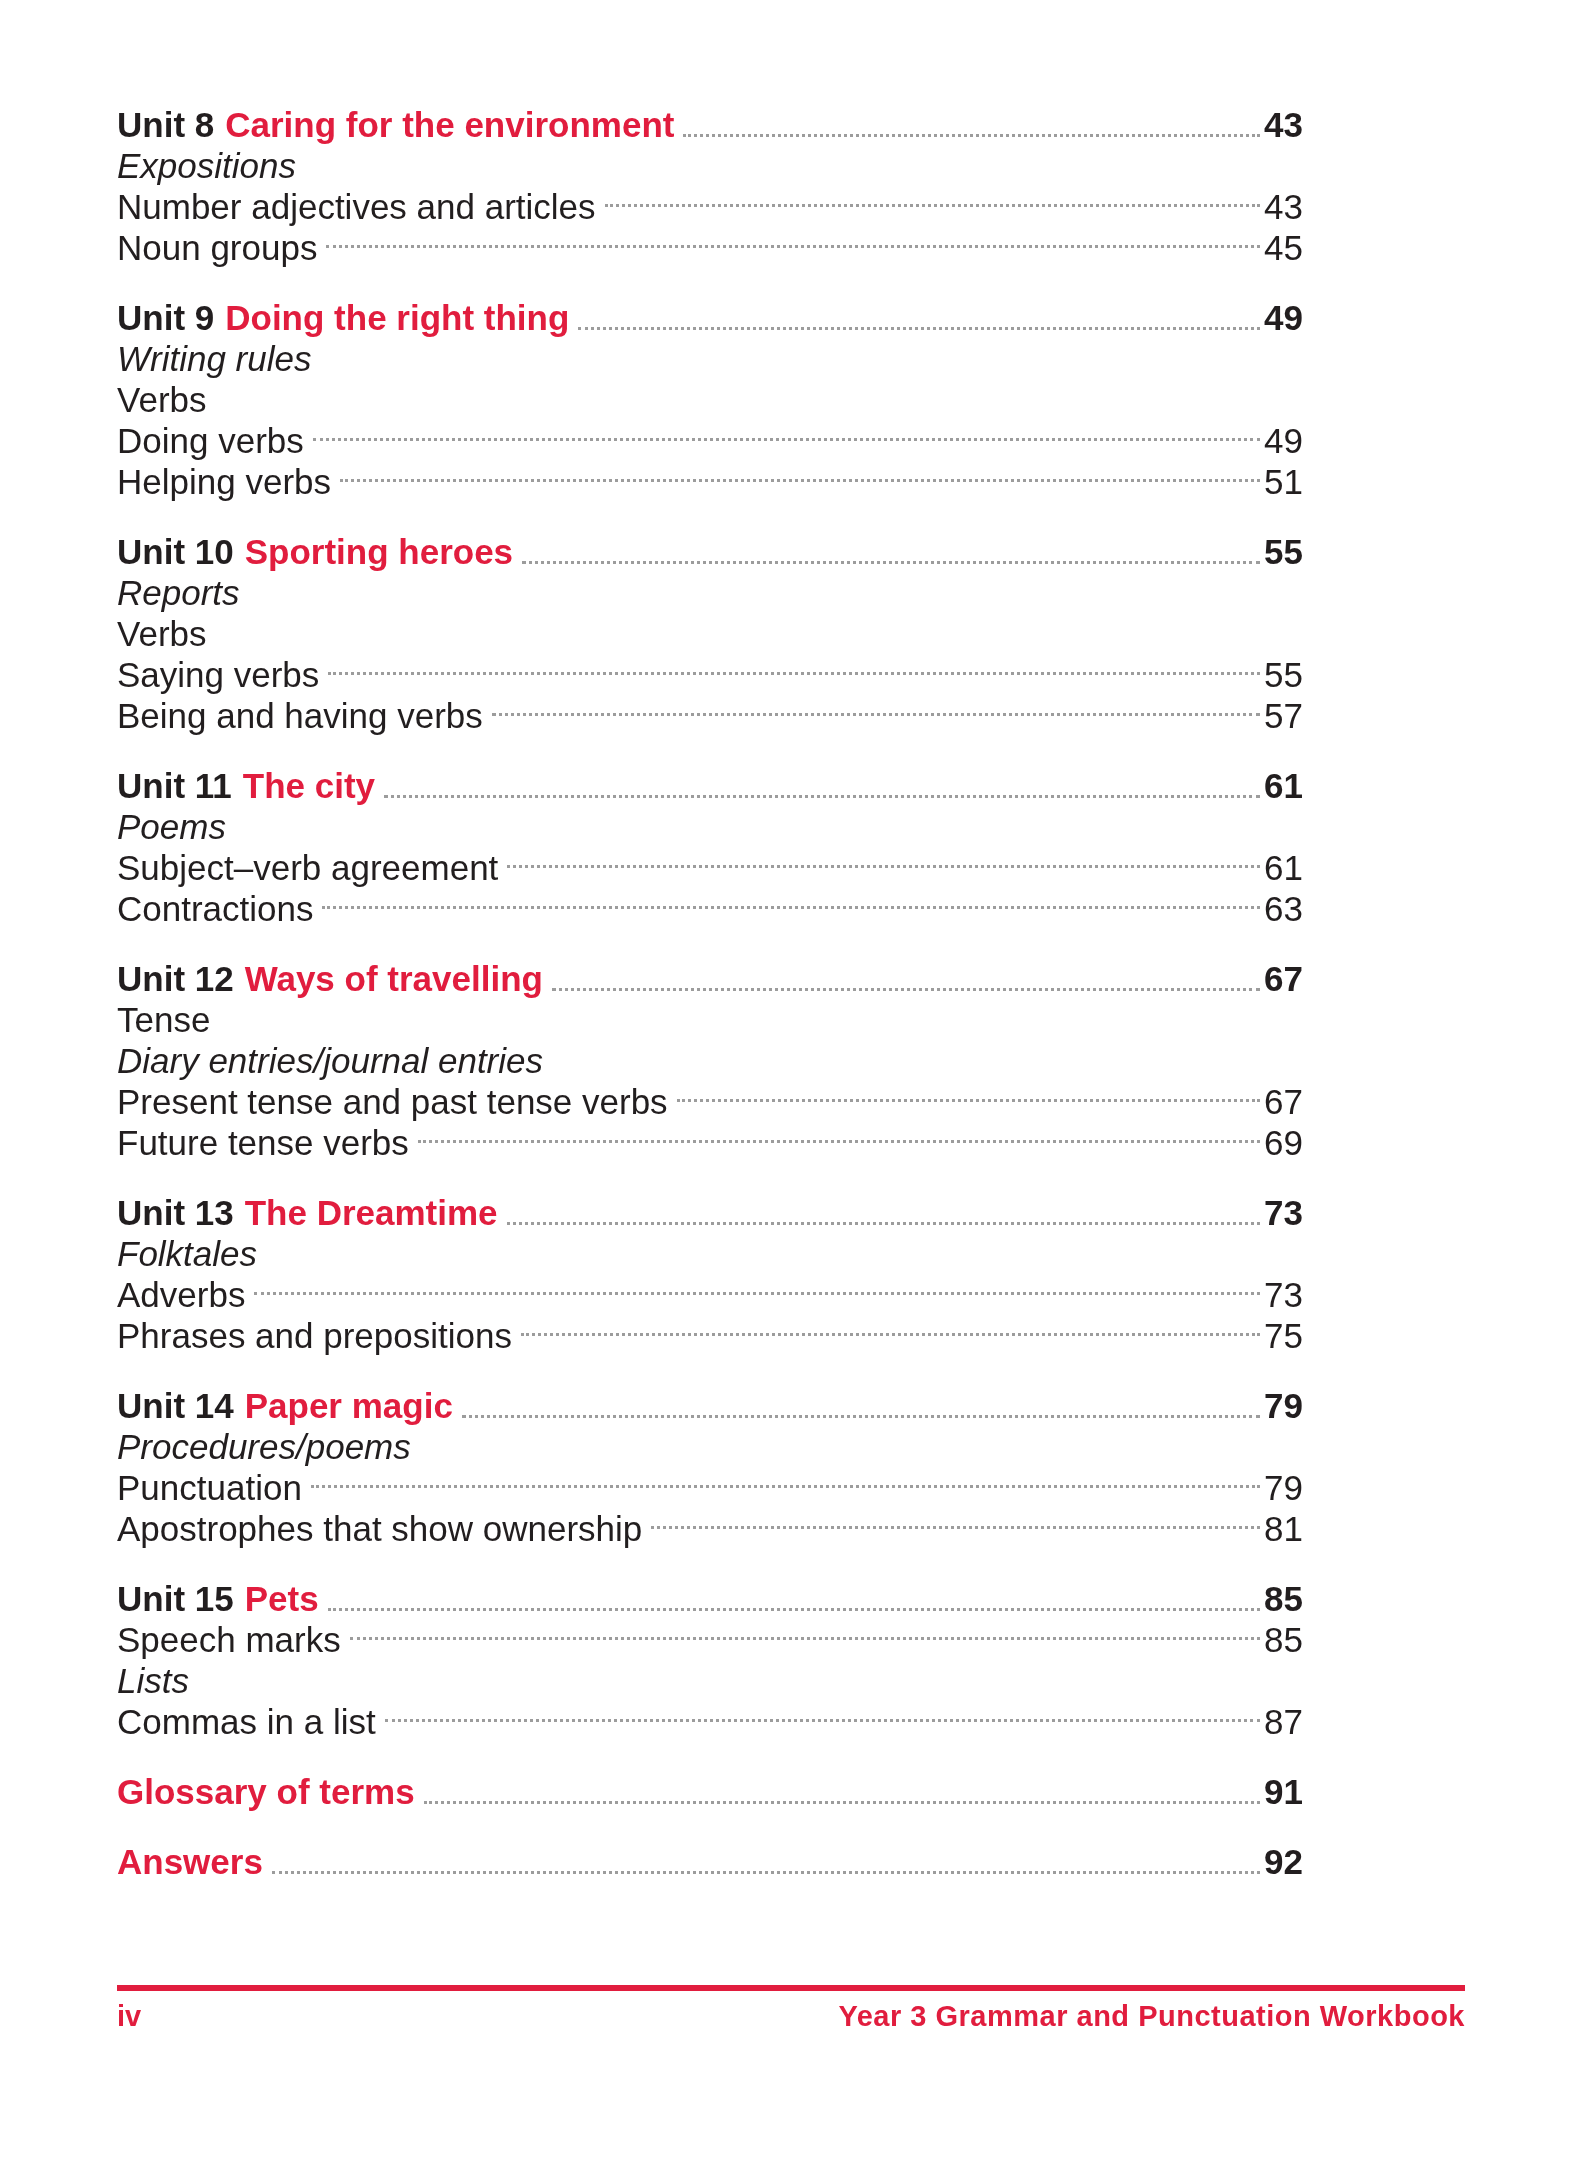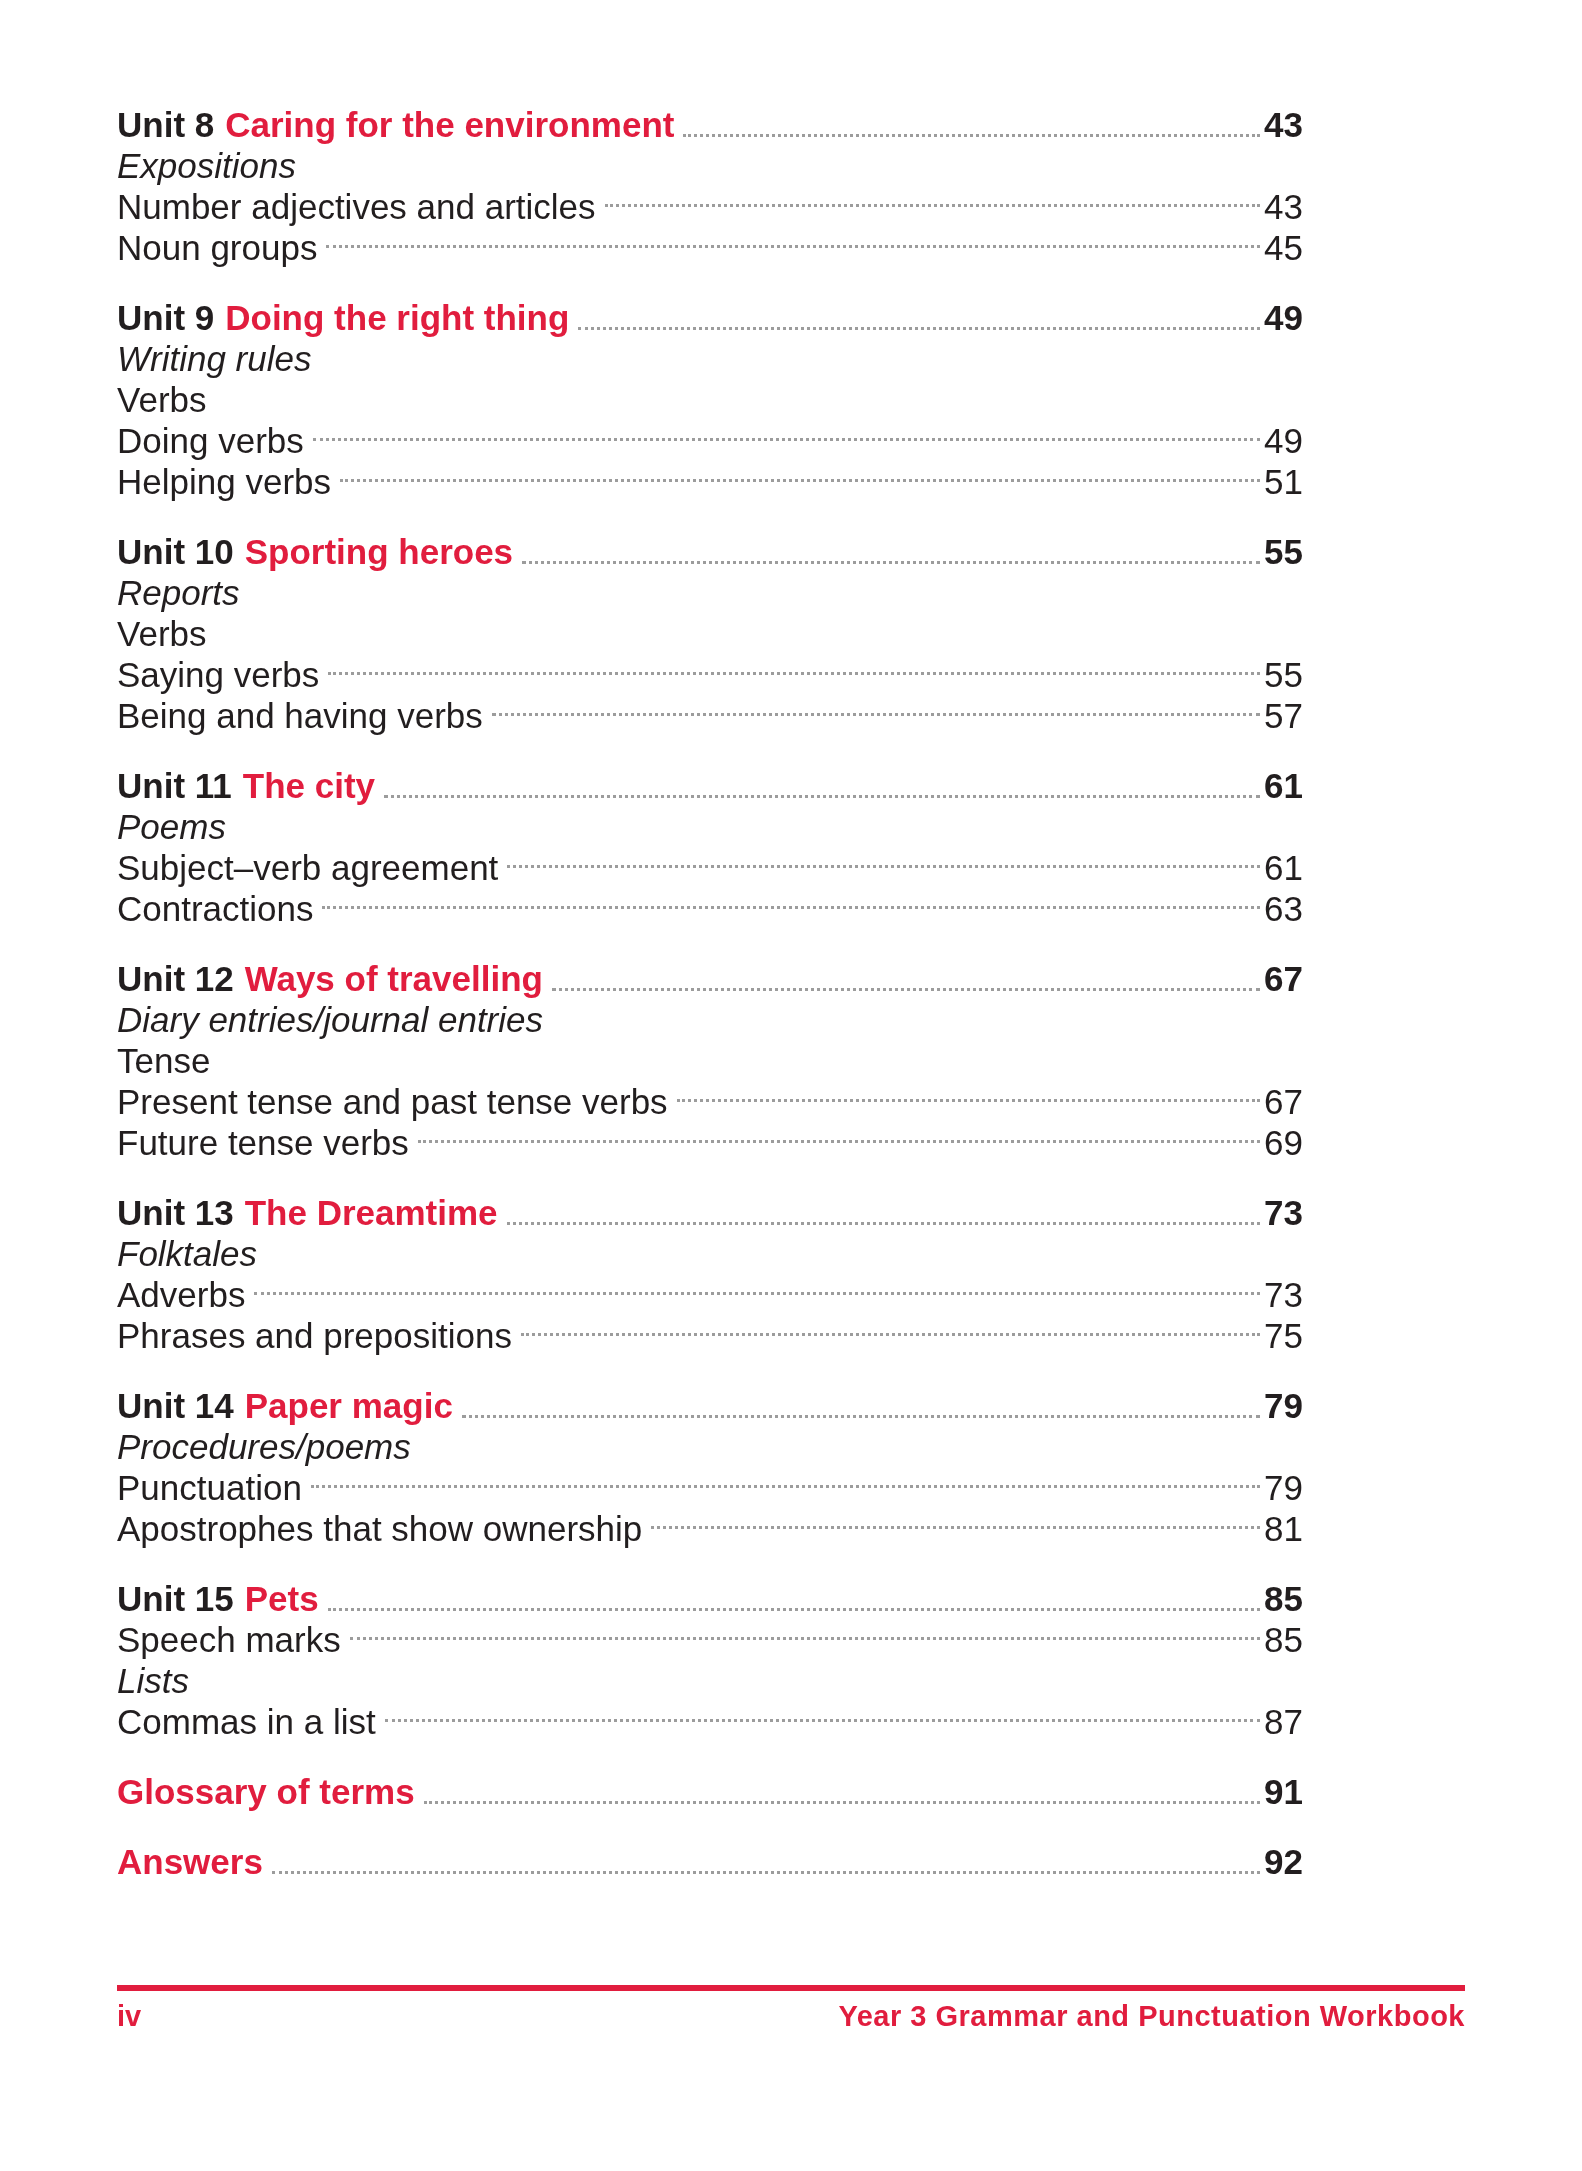--- a/index.html
+++ b/index.html
@@ -184,24 +184,24 @@
       </div>
     </div>
     <div class="toc-section">
       <div class="row unit-row">
         <span class="unit-label">Unit 12</span>
         <span class="unit-title">Ways of travelling</span>
         <span class="leader"></span>
         <span class="pagenum">67</span>
       </div>
       <div class="row topic-row">
+        <span class="topic">Tense</span>
+      </div>
+      <div class="row topic-row">
         <span class="topic italic">Diary entries/journal entries</span>
-      </div>
-      <div class="row topic-row">
-        <span class="topic">Tense</span>
       </div>
       <div class="row topic-row">
         <span class="topic">Present tense and past tense verbs</span>
         <span class="leader"></span>
         <span class="pagenum">67</span>
       </div>
       <div class="row topic-row">
         <span class="topic">Future tense verbs</span>
         <span class="leader"></span>
         <span class="pagenum">69</span>

